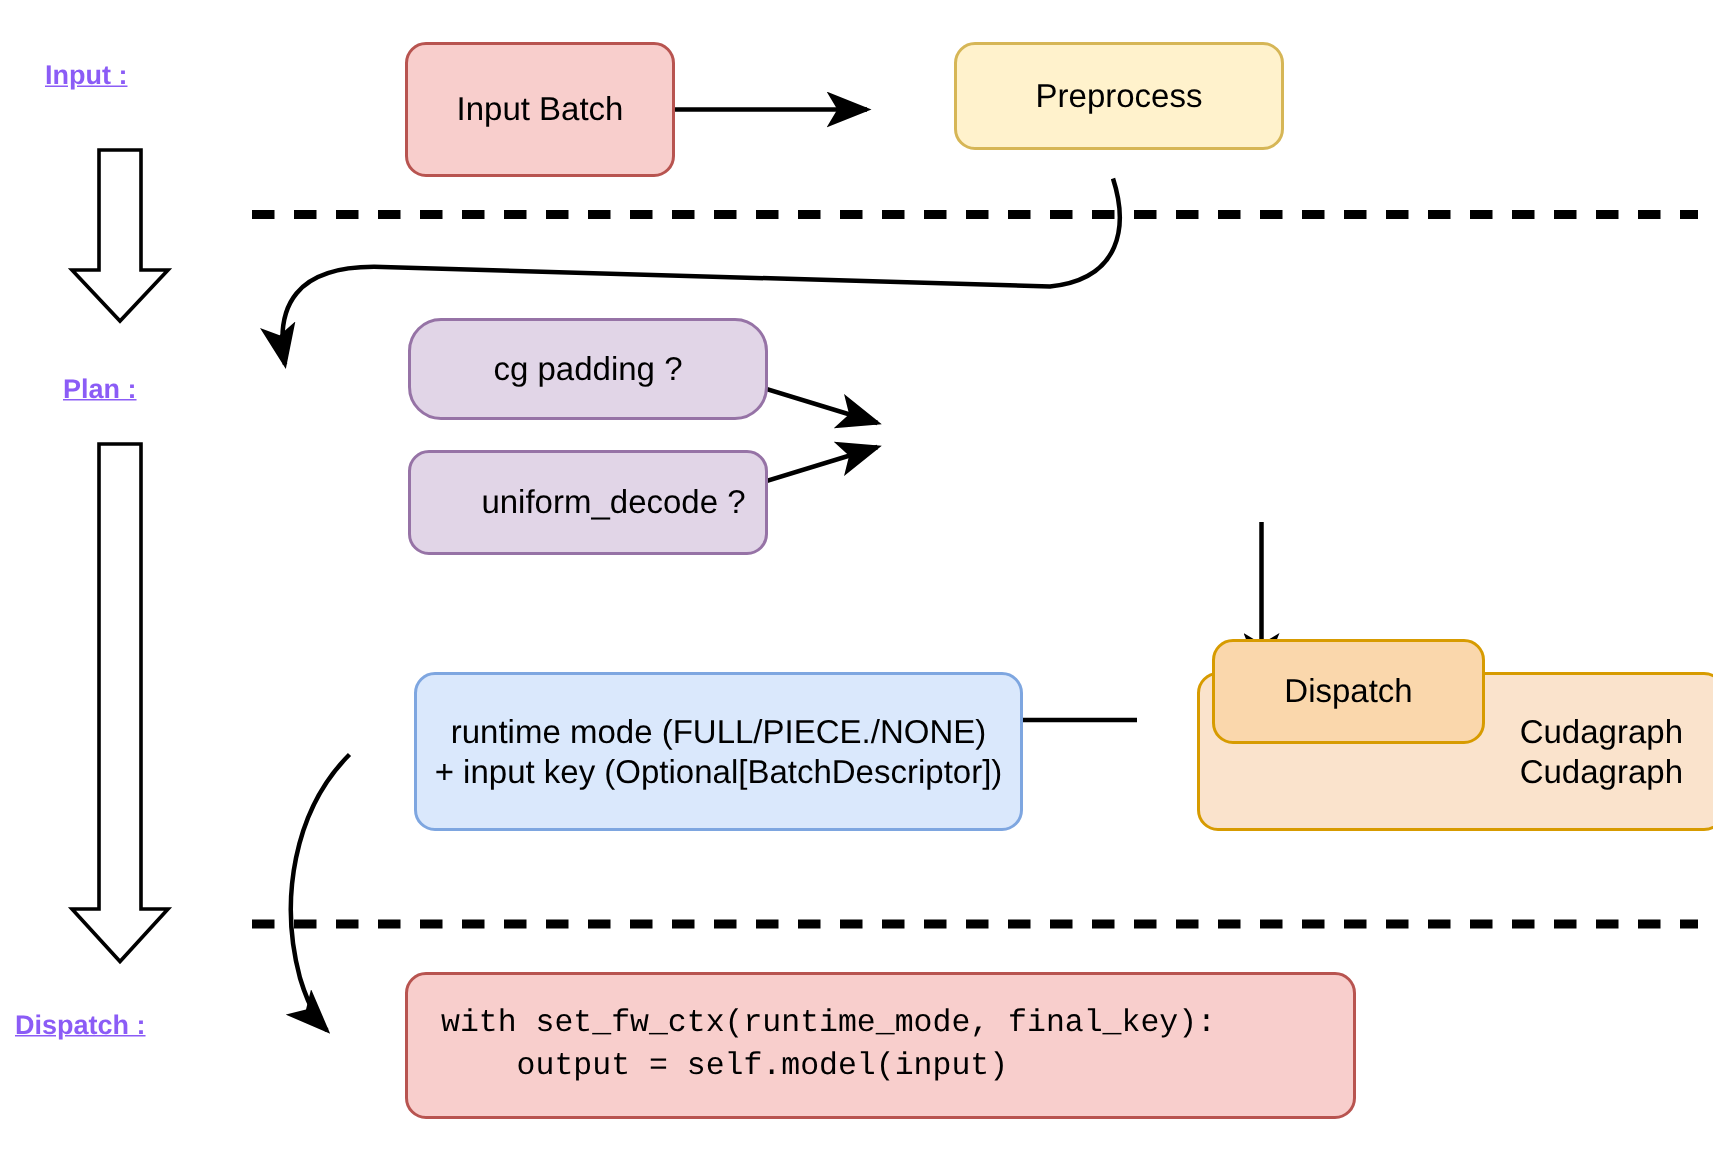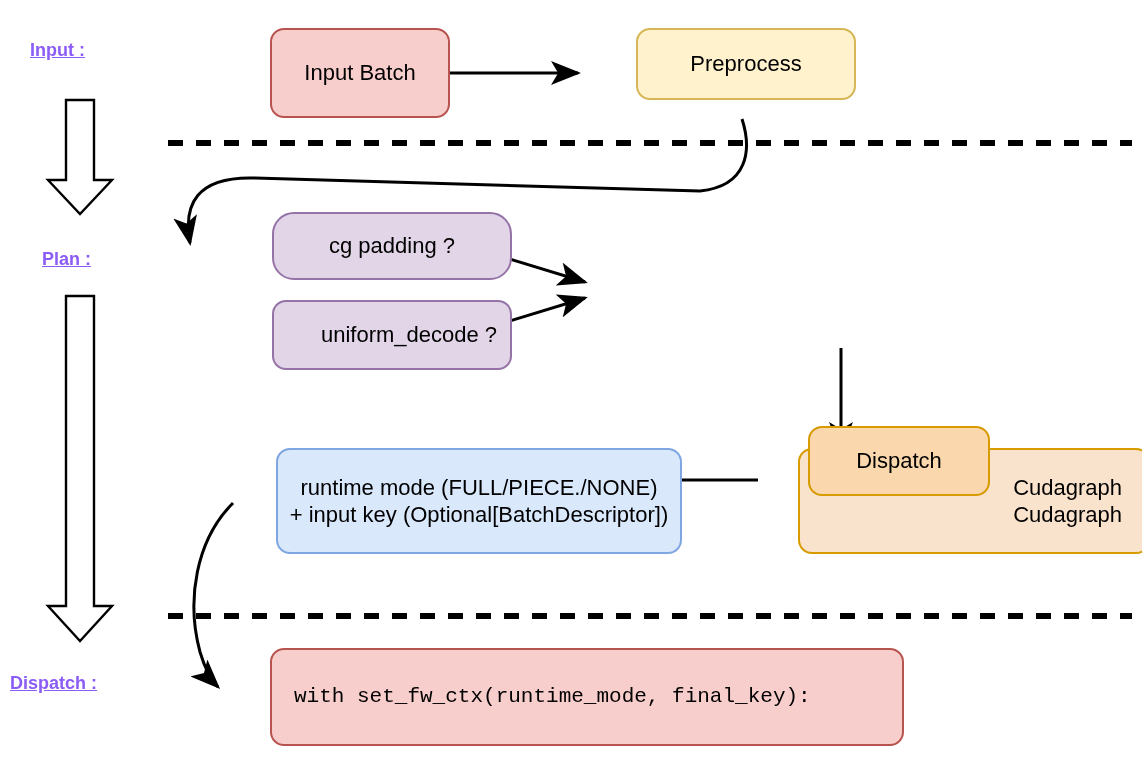--- a/index.html
+++ b/index.html
@@ -92,15 +92,16 @@
 
   <div class="node n-blue" style="left:228px;top:448px;width:406px;height:106px;
        flex-direction:column;justify-content:center;align-items:center;">
     <span>runtime mode (FULL/PIECE./NONE)</span>
     <span>+ input key (Optional[BatchDescriptor])</span>
   </div>
 
   <div class="node n-code" style="left:222px;top:648px;width:634px;height:98px;
        flex-direction:column;align-items:flex-start;justify-content:center;">
     <span>with set_fw_ctx(runtime_mode, final_key):</span>
+    <span>    output = self.model(input)</span>
   </div>
 
 </div>
 
 </body></html>

